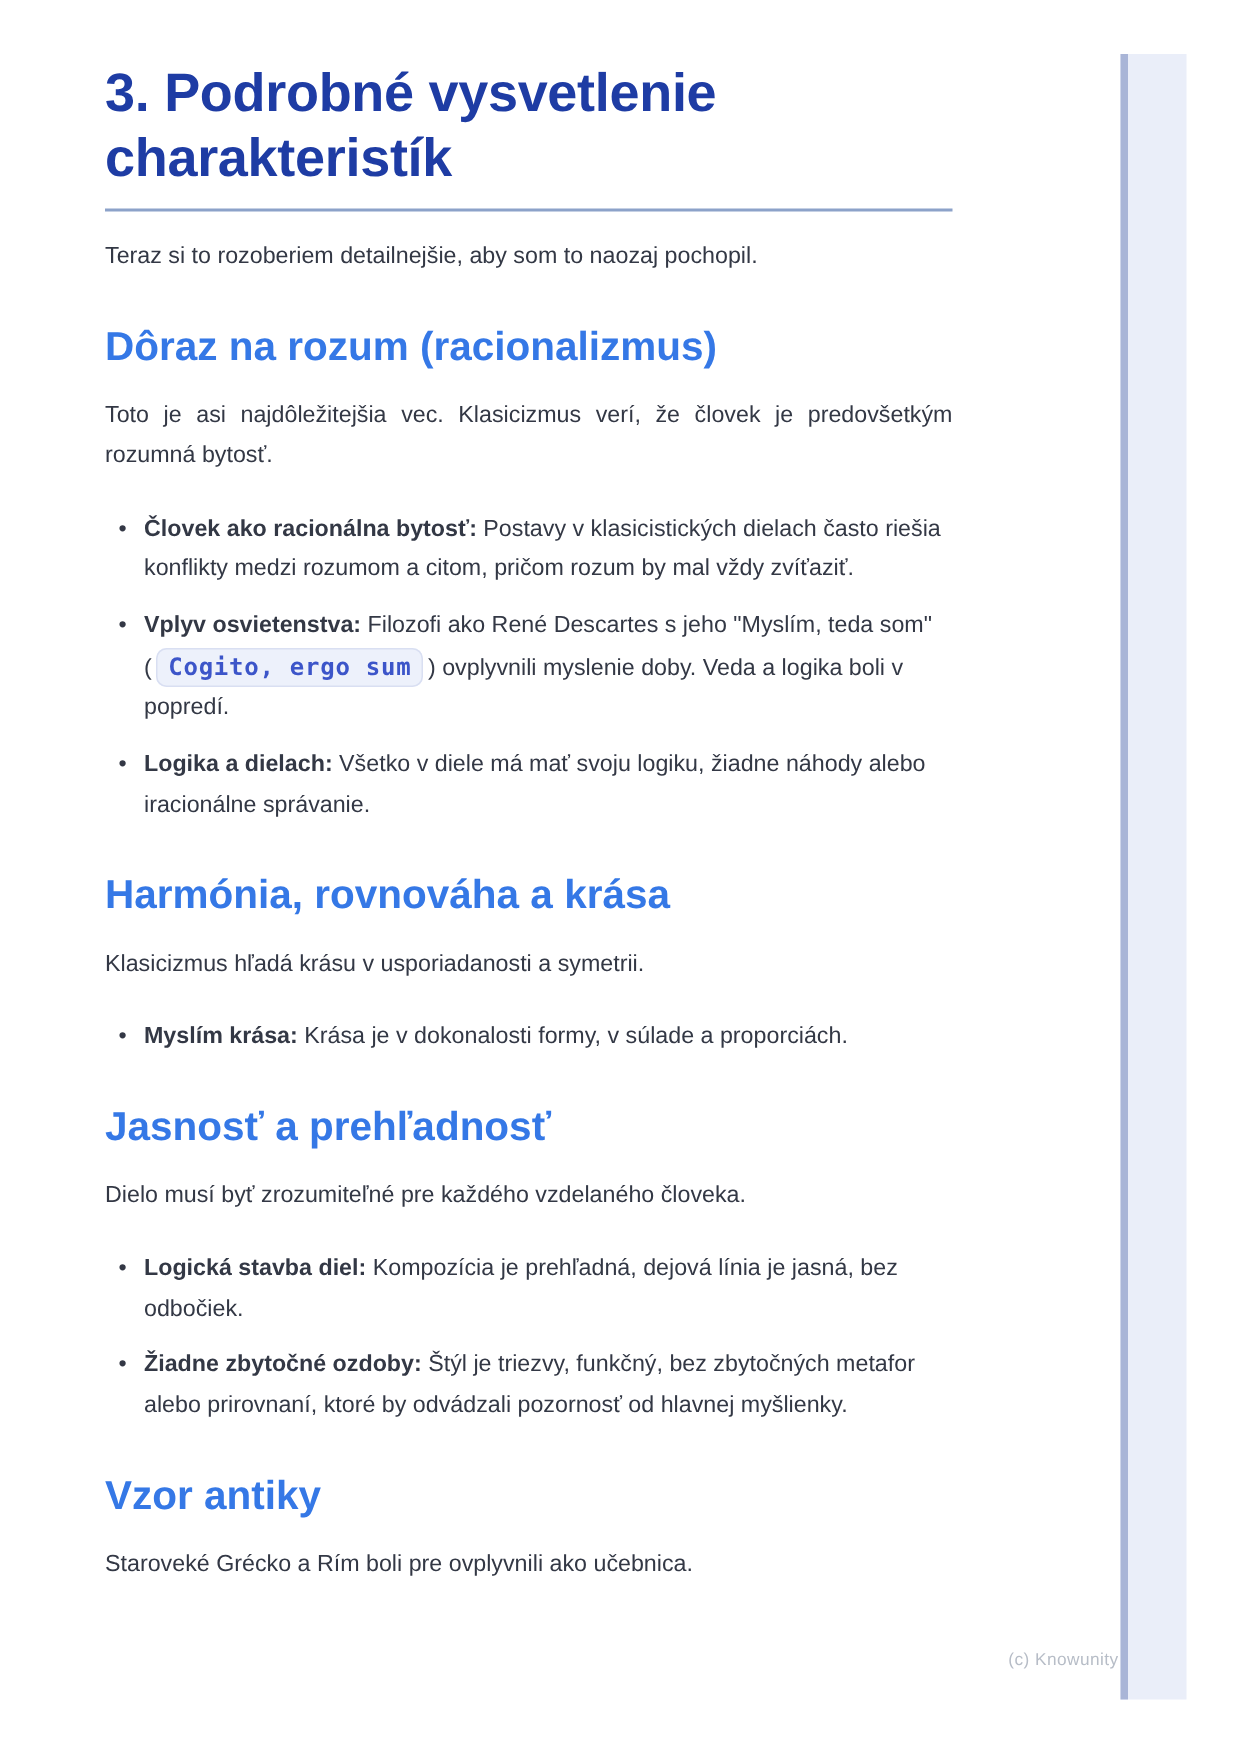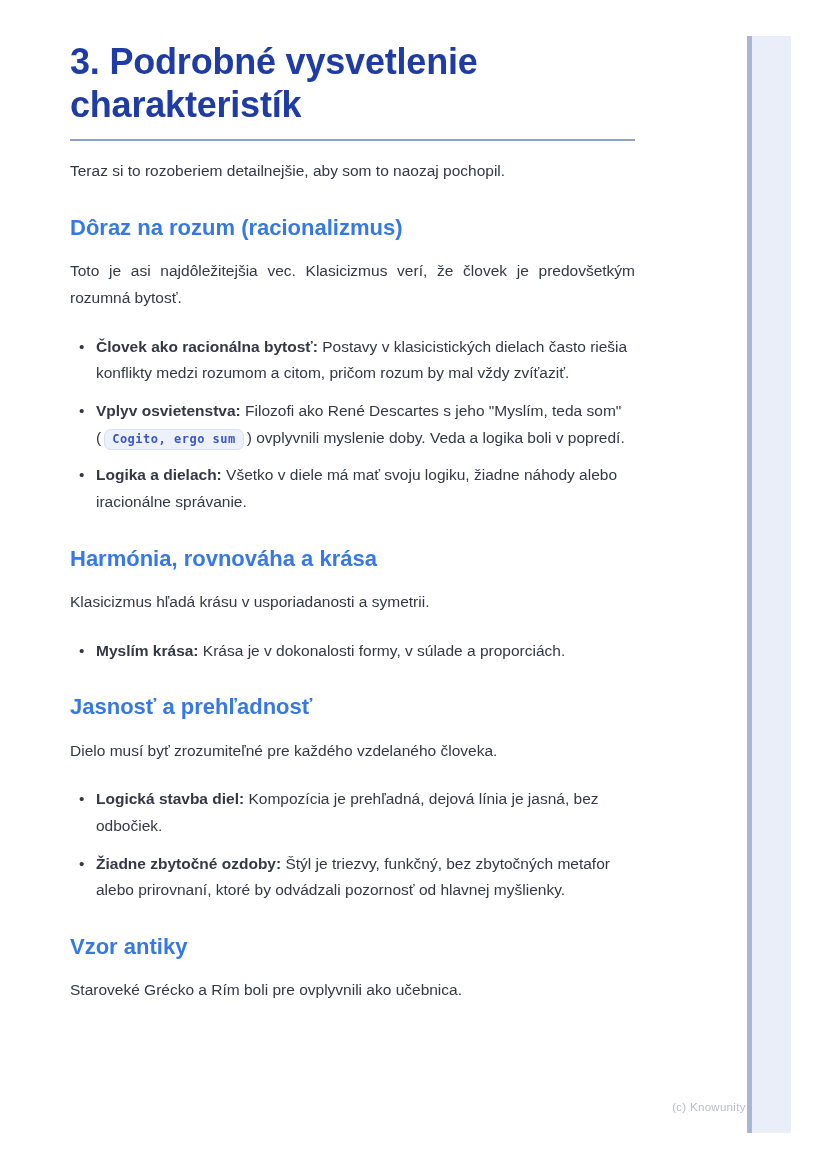--- a/index.html
+++ b/index.html
@@ -33,21 +33,21 @@
     background:#8ca2c9;
     margin:0 0 17px 0;
   }
   p.para {
     margin:0 0 22px 0;
     line-height:1.72;
   }
   p.justify { text-align:justify; }
   h2.section-heading {
     margin:30px 0 17px 0;
-    font-size:22px;
+    font-size:27px;
     line-height:1.2;
     font-weight:bold;
     color:#3578e6;
   }
   ul.bullets {
     list-style:none;
     margin:0 0 4px 0;
     padding:0;
   }
   ul.bullets li {
@@ -59,21 +59,21 @@
   ul.bullets li::before {
     content:"\2022";
     position:absolute;
     left:9px;
     top:0;
     color:#333845;
   }
   .term { font-weight:bold; }
   code.inline-code {
     font-family:"DejaVu Sans Mono", monospace;
-    font-size:12px;
+    font-size:16px;
     font-weight:bold;
     letter-spacing:0.5px;
     color:#3c55c9;
     background:#edf1fb;
     border:1px solid #d9dff2;
     border-radius:7px;
     padding:2px 7px 3px 7px;
     margin:16px 3px;
     white-space:nowrap;
   }

